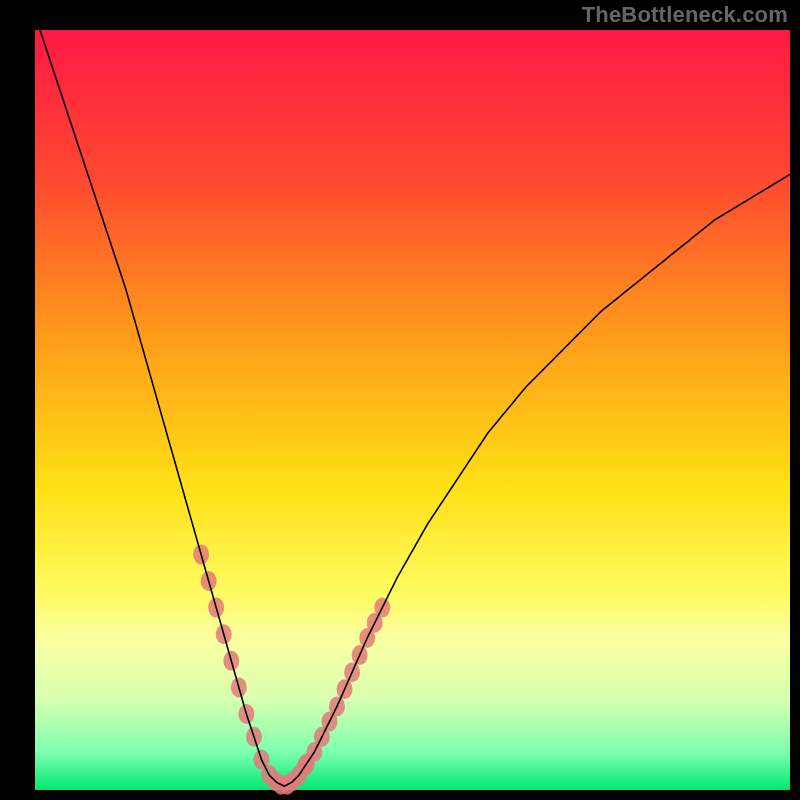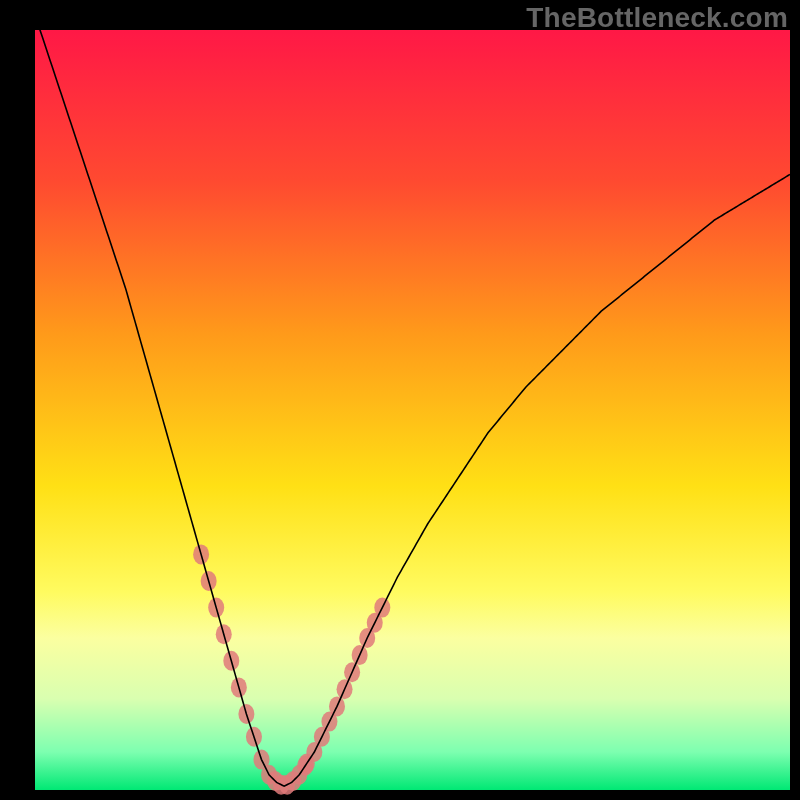--- a/index.html
+++ b/index.html
@@ -15,21 +15,21 @@
     position: relative;
     width: 800px;
     height: 800px;
     background: #000;
   }
   .watermark {
     position: absolute;
     top: 2px;
     right: 12px;
     color: #666;
-    font-size: 28px;
+    font-size: 22px;
     font-weight: 600;
     letter-spacing: 0.2px;
     z-index: 5;
   }
   svg {
     position: absolute;
     top: 0;
     left: 0;
   }
 </style>

